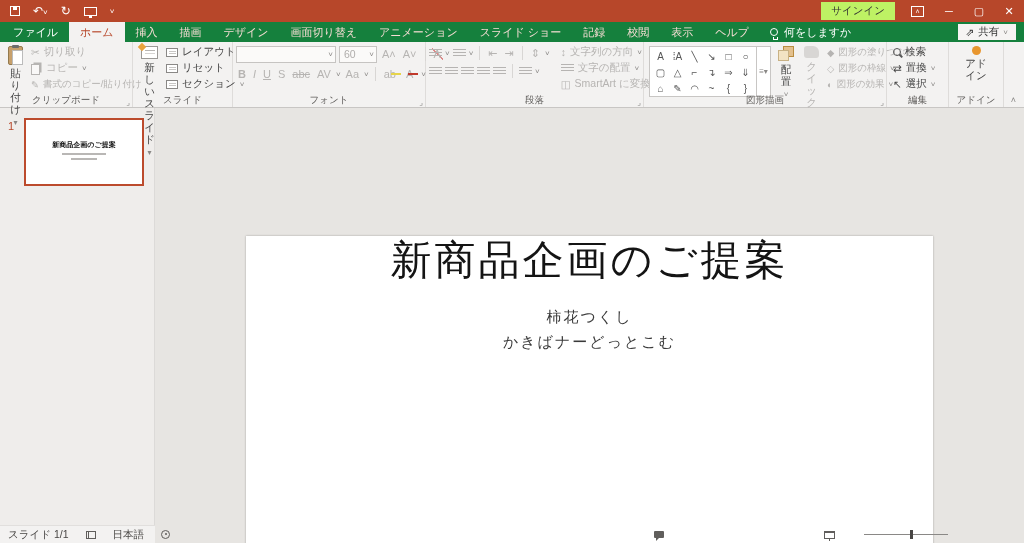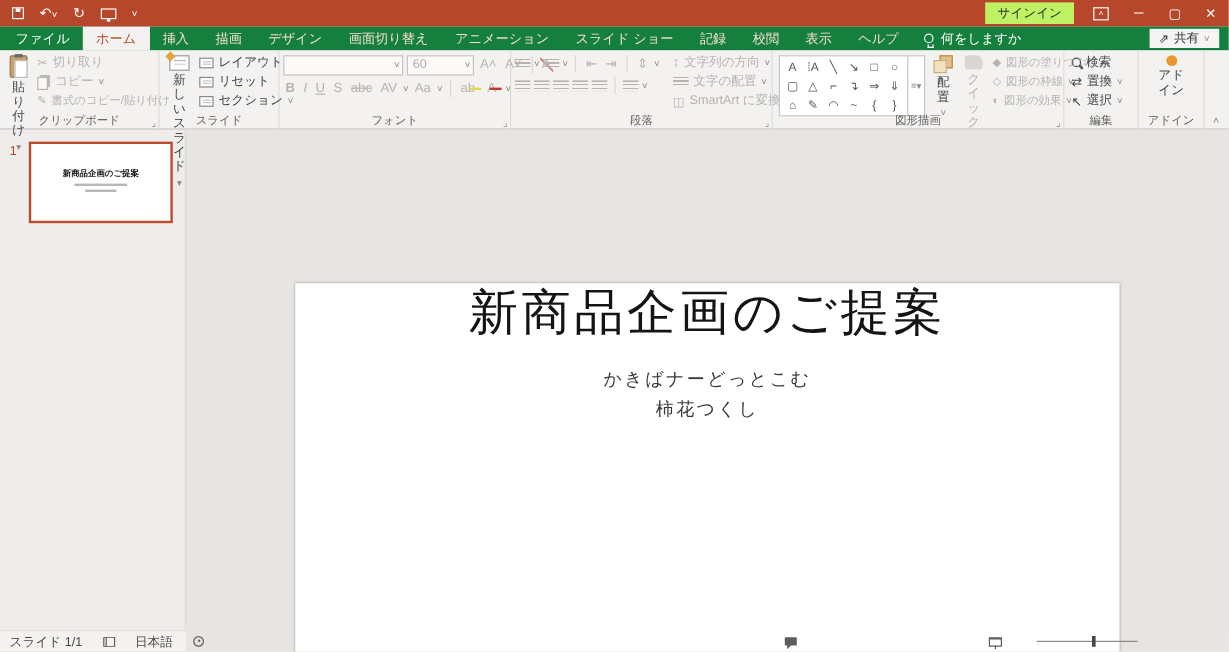--- a/index.html
+++ b/index.html
@@ -205,21 +205,21 @@
       </div>
       <span class="grp-label">スライド</span>
     </div>
 
     <div class="grp" style="width:193px; flex-direction:column">
       <div class="fontrow">
         <div class="combo" style="width:100px">
             <span></span>
             <span class="caret">˅</span>
           </div>
-        <div class="combo" style="width:56px">
+        <div class="combo" style="width:38px">
             <span>60</span>
             <span class="caret">˅</span>
           </div>
         <span class="chr">A˄</span>
         <span class="chr">A˅</span>
         <span class="vsep"></span>
         <span class="chr clear-fmt">A</span>
       </div>
       <div class="fontrow">
         <span class="chr" style="font-weight:bold">B</span>
@@ -381,22 +381,22 @@
         <div class="thumb-title">新商品企画のご提案</div>
         <div class="thumb-bar" style="width:44px"></div>
         <div class="thumb-bar" style="width:26px"></div>
       </div>
     </div>
     <div class="editor-col">
       <div class="canvas">
         <div class="slide">
           <div class="slide-title">新商品企画のご提案</div>
           <div class="slide-sub">
+            <div>柿花つくし</div>
             <div>かきばナーどっとこむ</div>
-            <div>柿花つくし</div>
           </div>
         </div>
       </div>
 
     </div>
   </div>
 
   <div class="statusbar">
     <span class="st">スライド 1/1</span>
     <span class="book sp14"></span>

